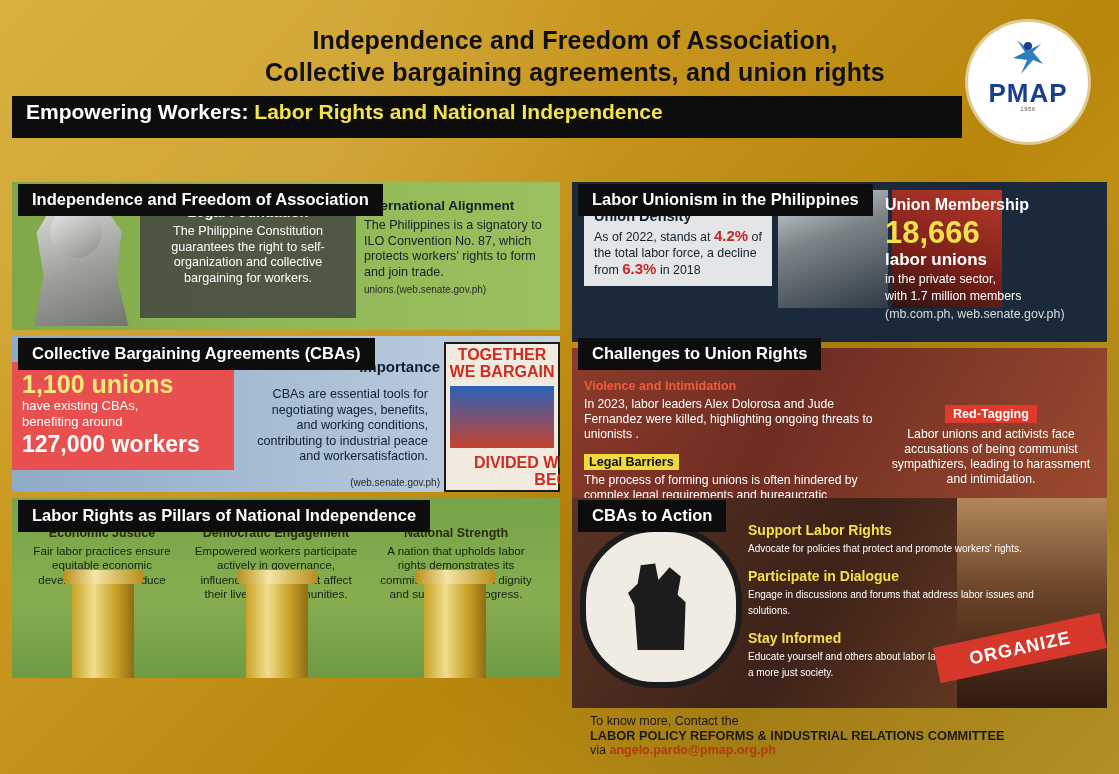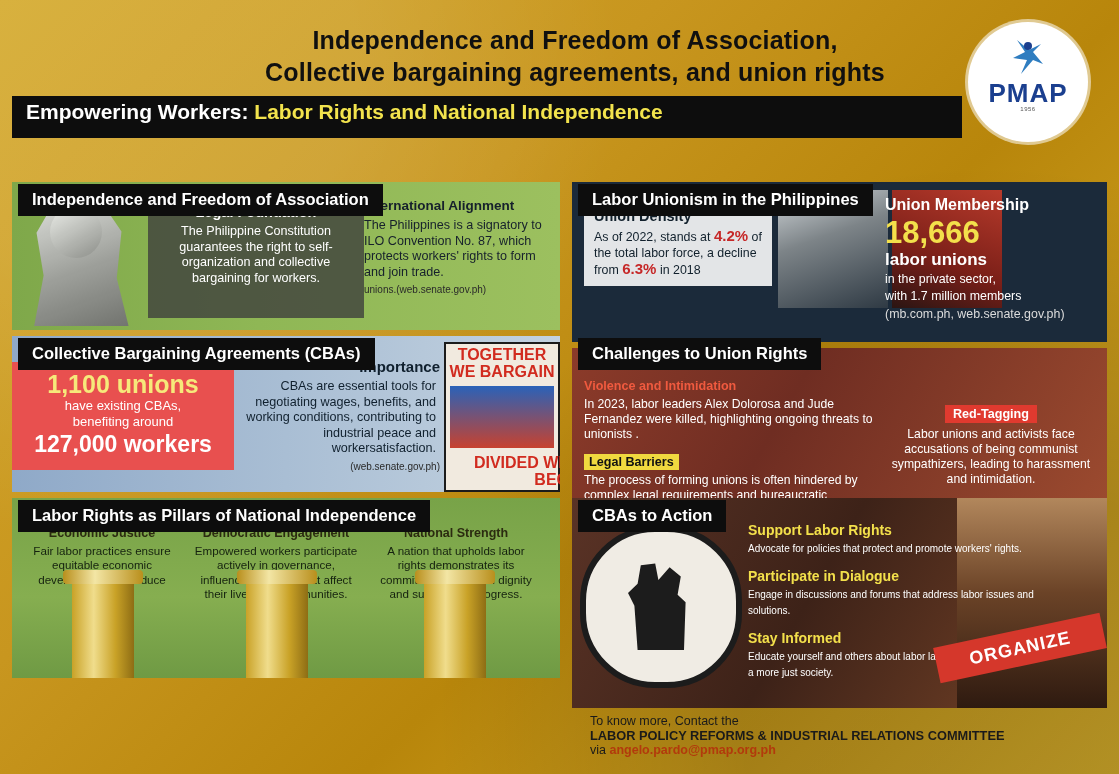--- a/index.html
+++ b/index.html
@@ -61,46 +61,46 @@
     position:absolute;left:8px;top:18px;width:118px;height:126px;
     background:linear-gradient(160deg,#e8e8e8,#9e9e9e 55%,#6f6f6f);
     clip-path:polygon(30% 0,70% 3%,86% 25%,82% 62%,92% 100%,12% 100%,20% 60%,14% 26%);
     opacity:0.95;
   }
   .marble:after{
     content:"";position:absolute;left:30px;top:6px;width:52px;height:52px;border-radius:26px;
     background:linear-gradient(150deg,#f2f2f2,#8d8d8d);
   }
   .legal-box{
-    position:absolute;left:136px;top:14px;width:216px;height:122px;
+    position:absolute;left:128px;top:14px;width:216px;height:122px;
     background:rgba(60,60,60,0.78);color:#fff;text-align:center;padding:6px 8px;box-sizing:border-box;
   }
   .legal-box h4{margin:2px 0 4px 0;font-size:14.5px;}
   .legal-box p{margin:0;font-size:12.6px;line-height:15.5px;}
   .intl{
     position:absolute;left:352px;top:14px;width:196px;color:#16202c;
   }
   .intl h4{margin:2px 0 5px 0;font-size:13.5px;}
   .intl p{margin:0;font-size:12.6px;line-height:15.6px;}
   .src{font-size:10px;color:#2a2a2a;display:block;margin-top:4px;}
 
   #p-cba{left:12px;top:336px;width:548px;height:156px;
     background:linear-gradient(90deg,#8fa9c8 0%,#a9bed4 50%,#c3d2e0 100%);}
   .cba-red{
     position:absolute;left:0;top:26px;width:222px;height:108px;background:#e8504f;color:#fff;
-    padding:8px 16px;box-sizing:border-box;text-align:center;
+    padding:8px 10px;box-sizing:border-box;text-align:left;
   }
   .cba-red .big{font-size:25px;font-weight:bold;color:#f6e97a;display:block;line-height:28px;}
   .cba-red .mid{font-size:13px;display:block;line-height:16px;}
   .cba-red .big2{font-size:23px;font-weight:bold;display:block;line-height:28px;}
   .cba-imp{
     position:absolute;left:228px;top:22px;width:200px;text-align:right;color:#10202e;
   }
   .cba-imp h4{margin:0 0 4px 0;font-size:15px;}
-  .cba-imp p{margin:4px;font-size:12.6px;line-height:15.6px;}
+  .cba-imp p{margin:12px;font-size:12.6px;line-height:15.6px;}
   .poster{
     position:absolute;left:432px;top:6px;width:116px;height:150px;background:#f1eadf;border:2px solid #1b1b1b;
     box-sizing:border-box;
   }
   .poster .pt{position:absolute;left:0;top:2px;width:112px;text-align:center;color:#d12b1f;font-weight:bold;font-size:16px;line-height:17px;}
   .poster .pm{position:absolute;left:4px;top:42px;width:104px;height:62px;background:linear-gradient(180deg,#2a62b8,#c7422f);}
   .poster .pb{position:absolute;left:0;bottom:2px;width:112px;text-align:right;color:#d12b1f;font-weight:bold;font-size:16px;line-height:17px;margin-left:11px;}
 
   #p-pillars{left:12px;top:498px;width:548px;height:180px;
     background:linear-gradient(180deg,#78a348 0%,#86ae50 55%,#6f9a44 100%);}

